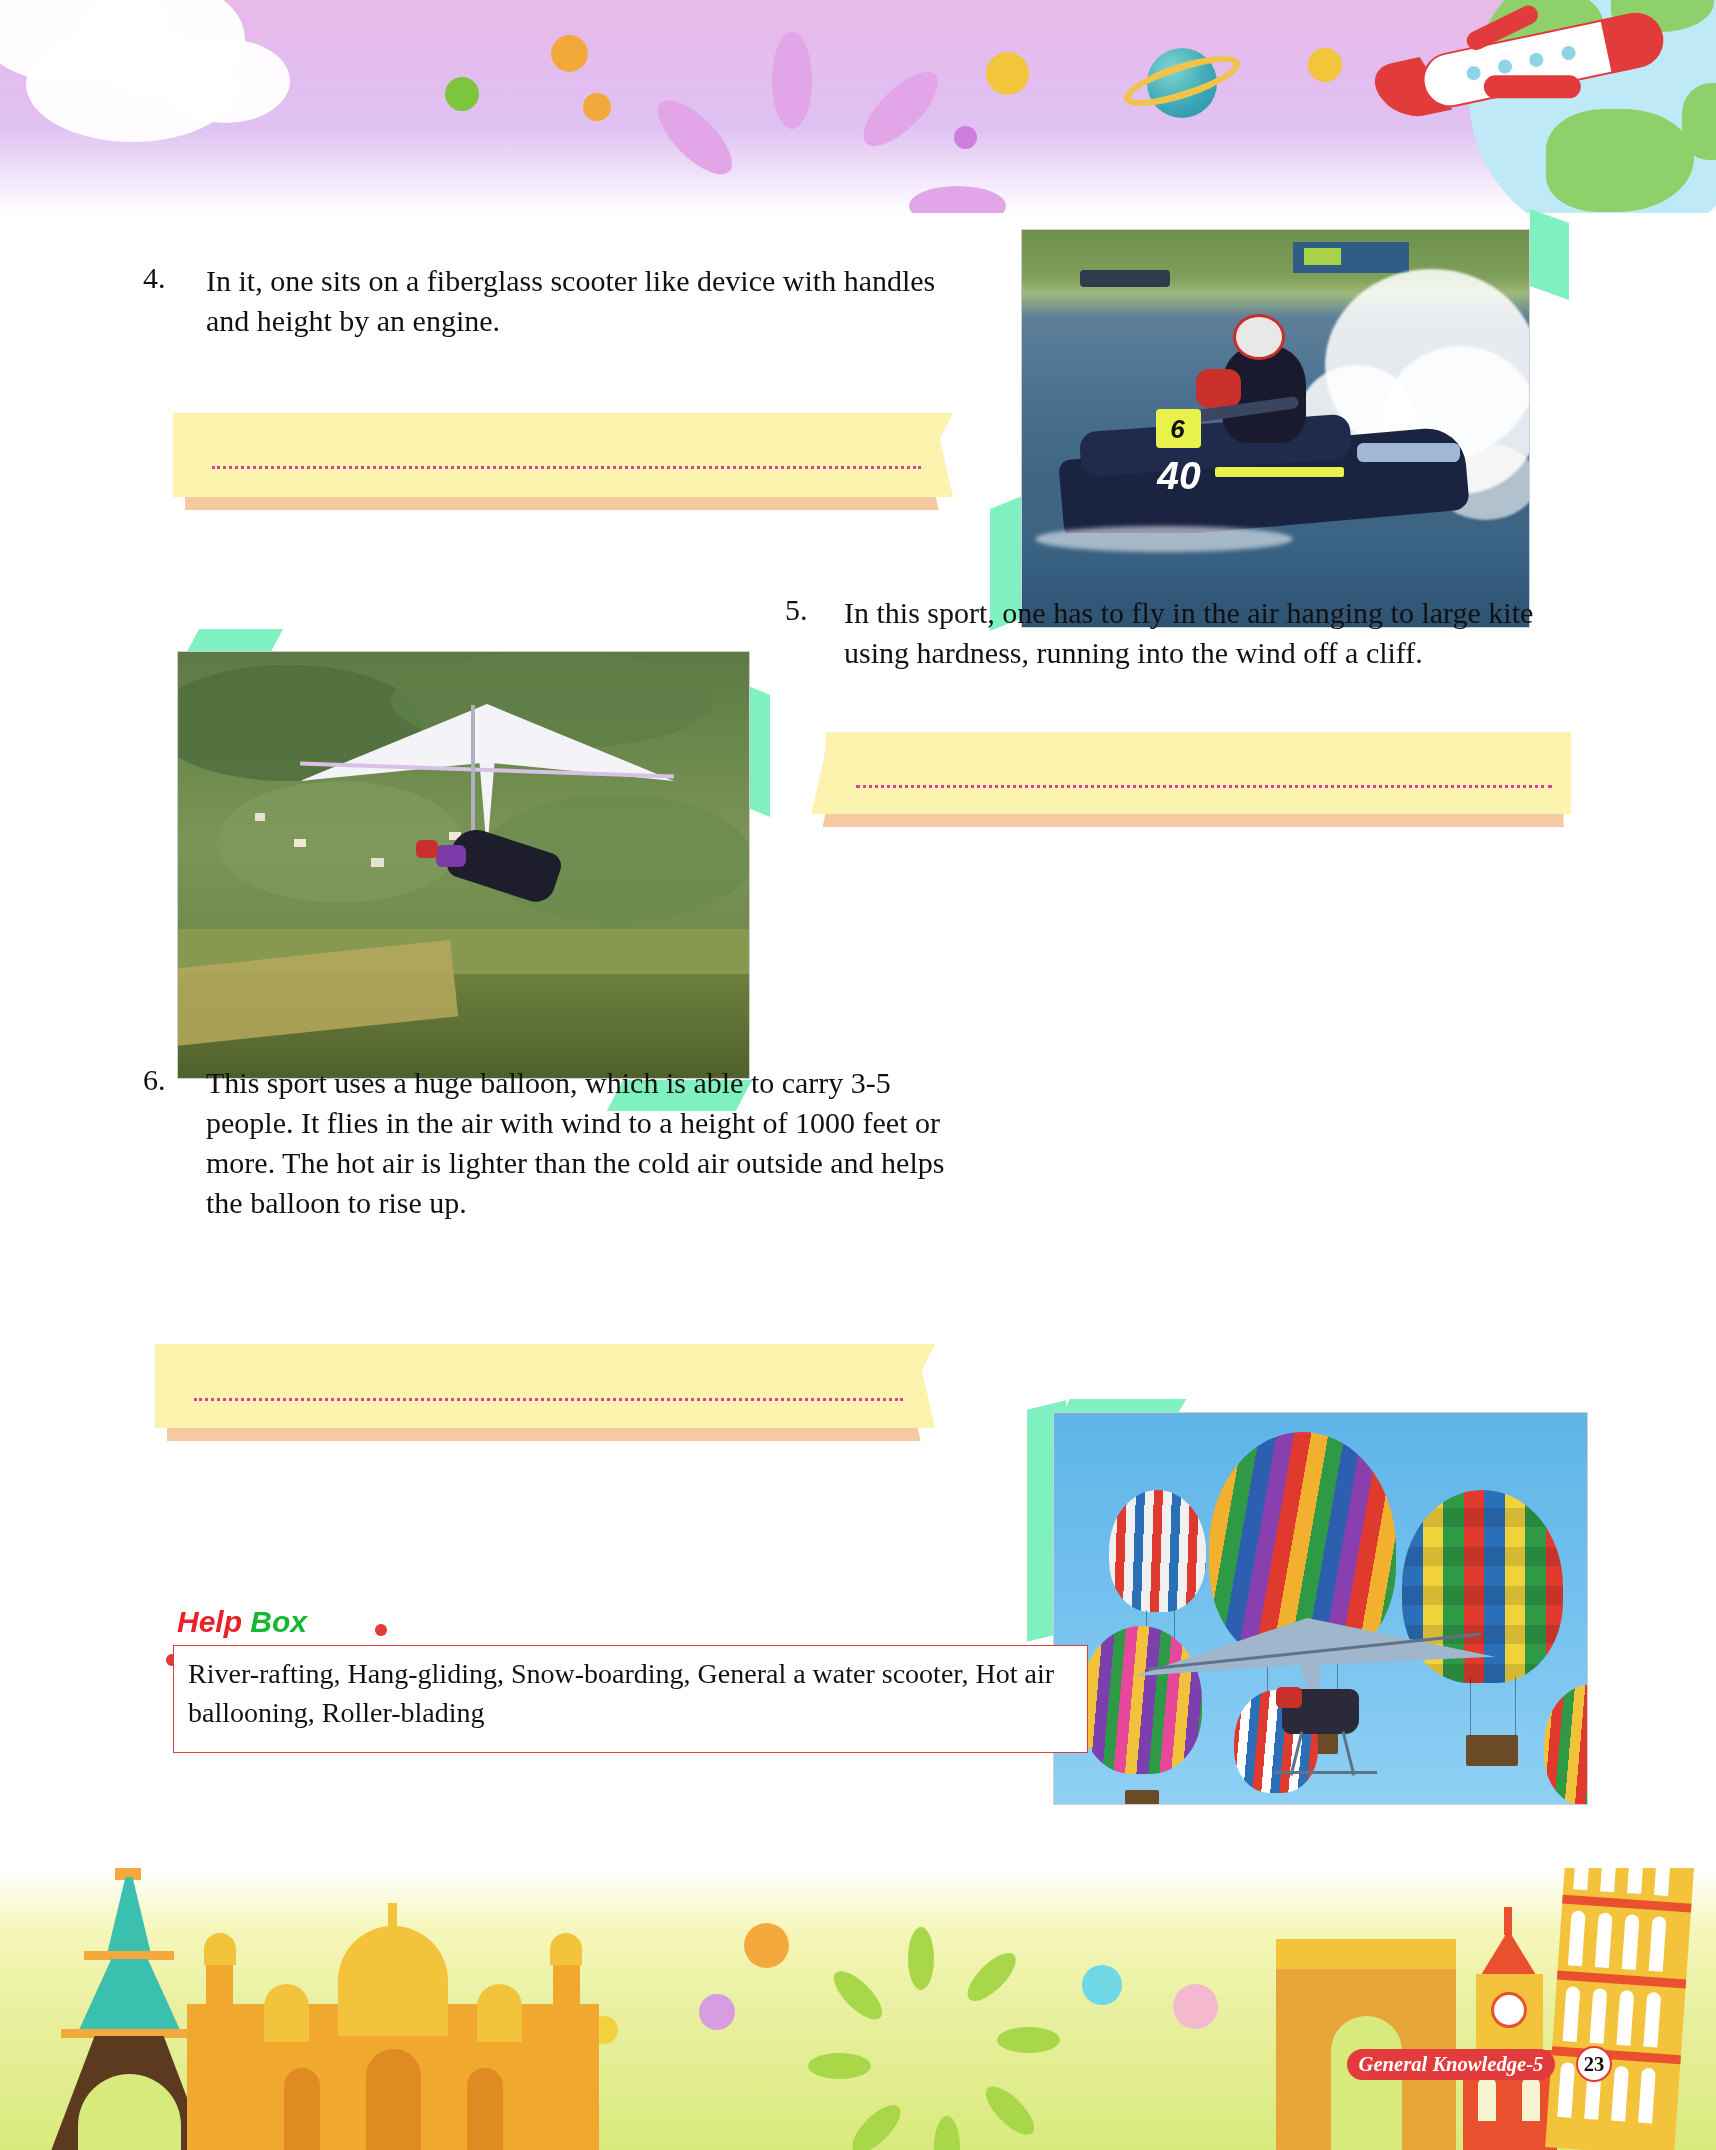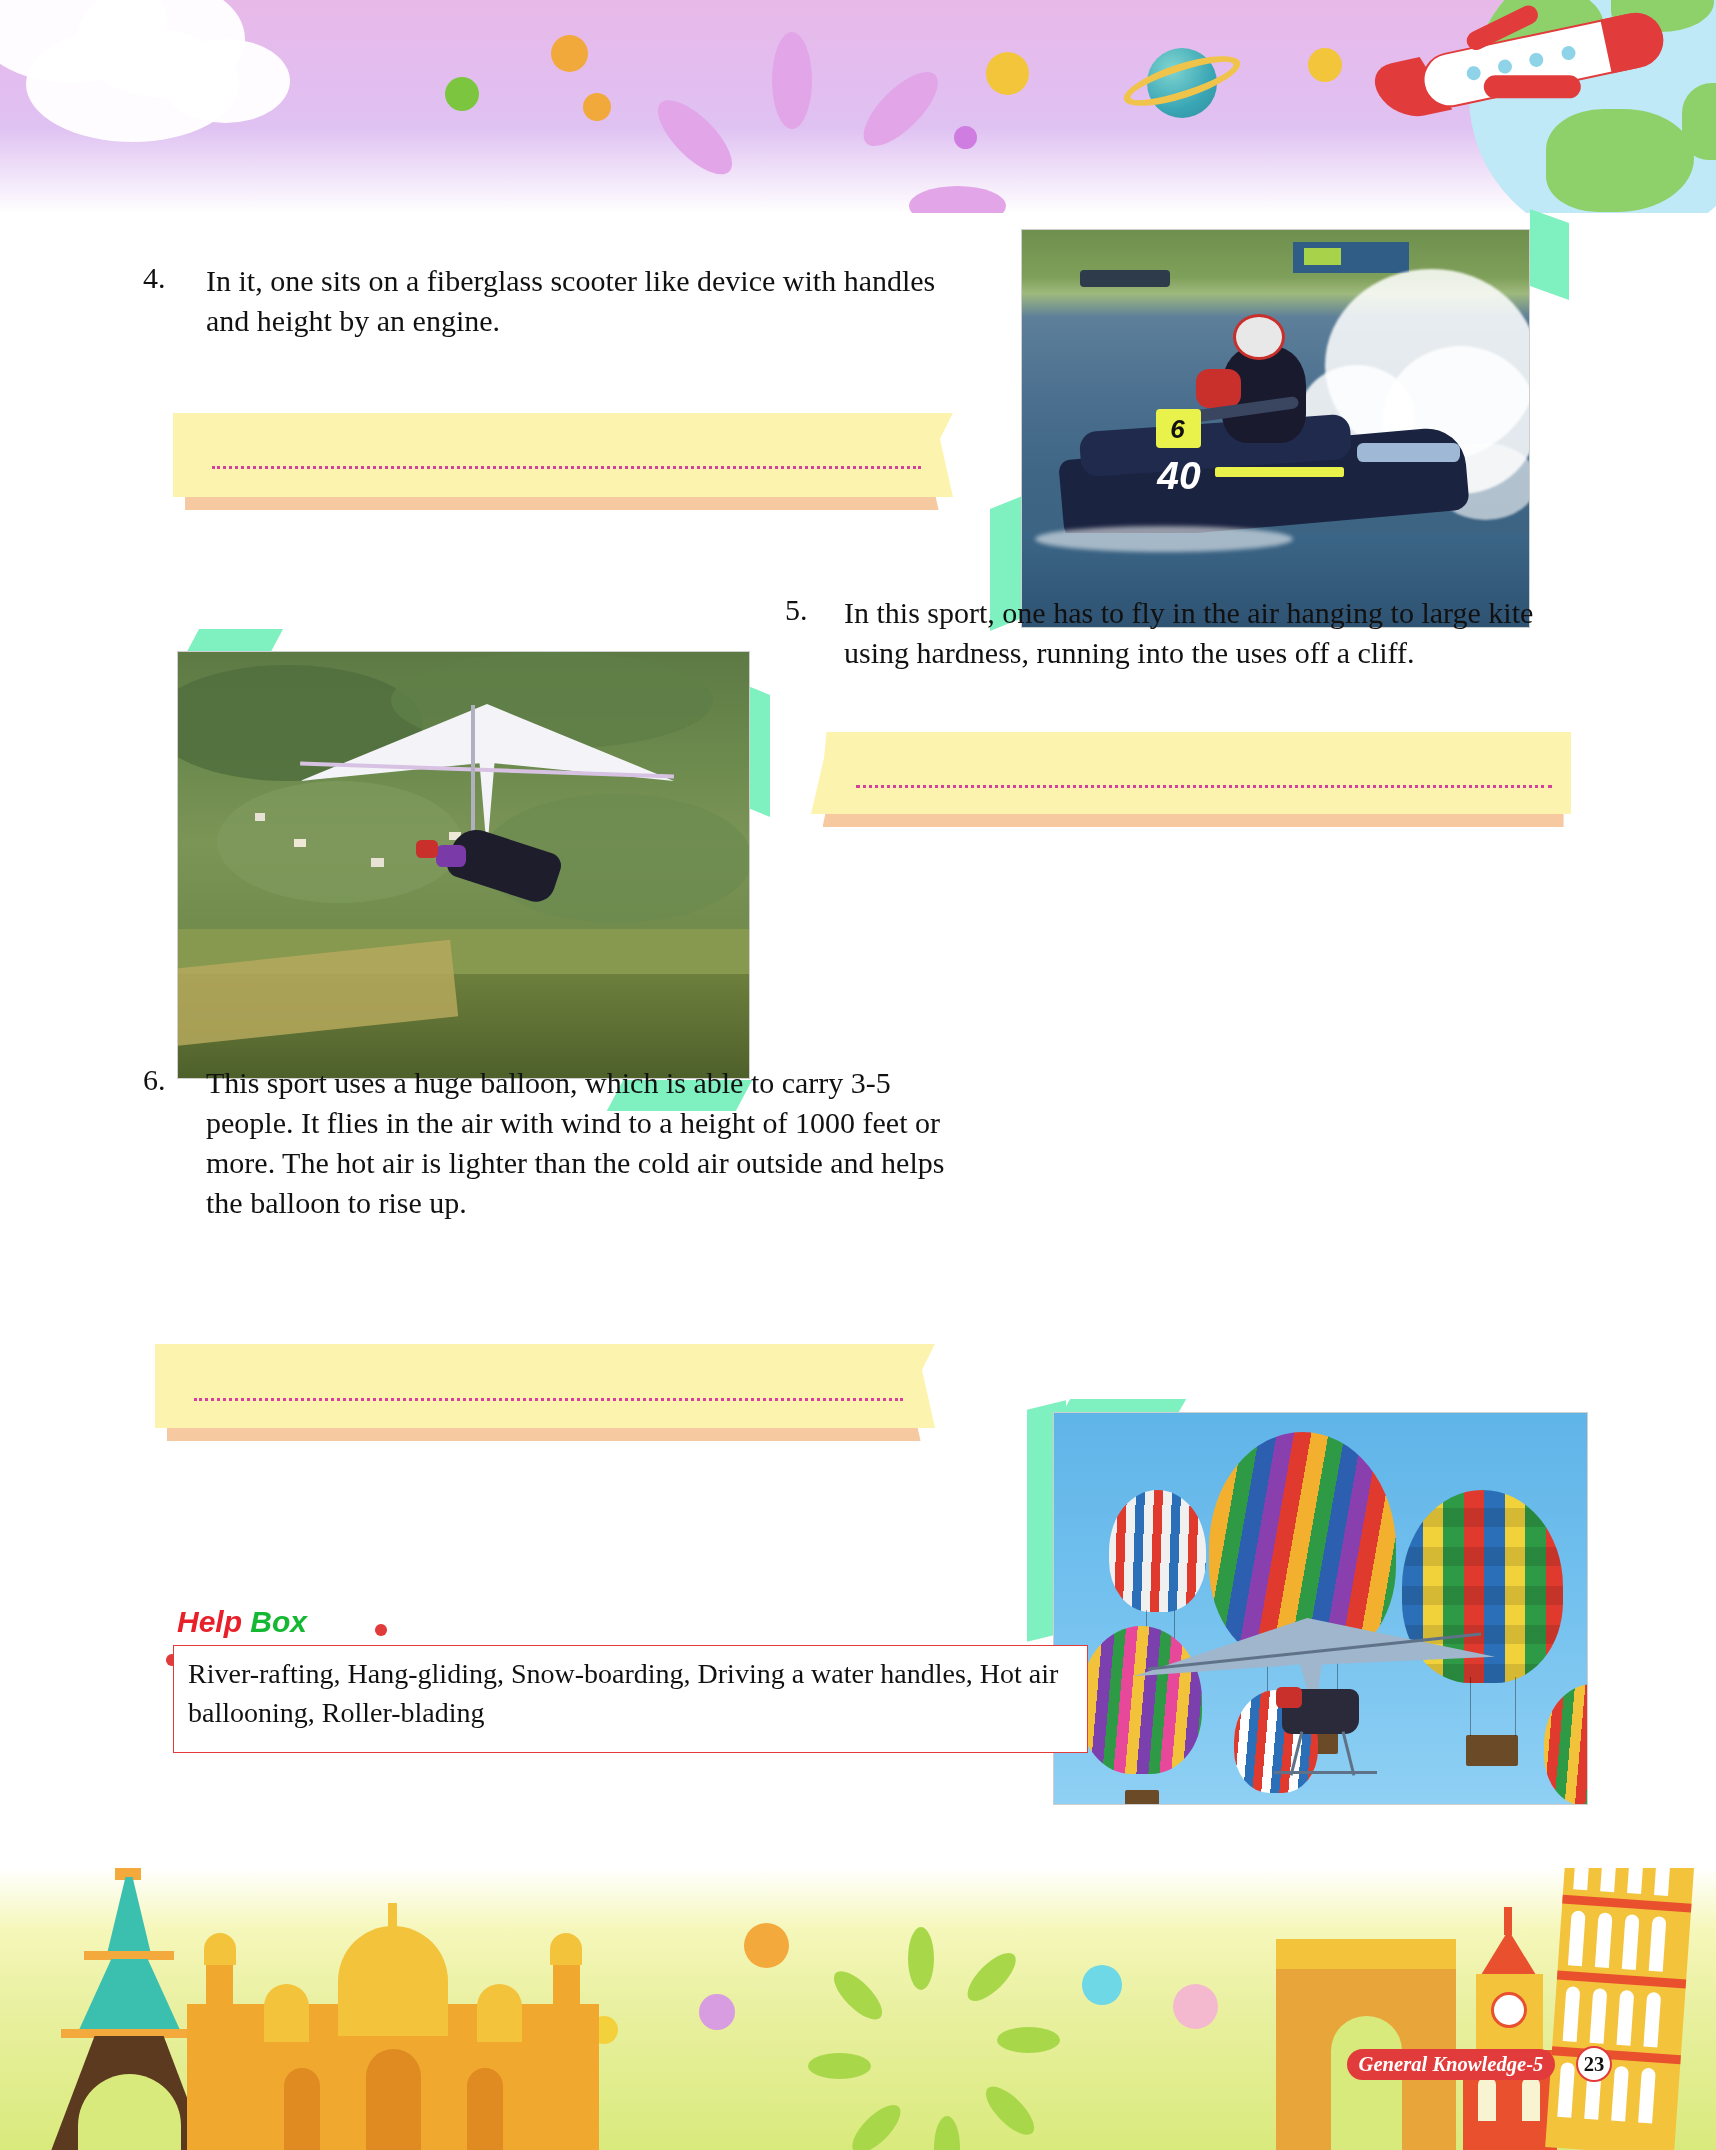--- a/index.html
+++ b/index.html
@@ -422,21 +422,21 @@
         <div style="position:absolute;left:293px;top:53px;width:3.9px;height:129px;background:#b0b0c0;"></div>
 
         <div style="position:absolute;left:271px;top:187px;width:110px;height:52px;background:#1d1d2c;border-radius:26px 13px 19.3px 13px;transform:rotate(18deg);"></div>
         <div style="position:absolute;left:258px;top:193px;width:30px;height:22px;background:#7a3ba8;border-radius:6.4px;"></div>
         <div style="position:absolute;left:238px;top:188px;width:22px;height:18px;background:#c9302c;border-radius:5.2px;"></div>
       </div>
     </div>
   </div>
 
   <div class="item-num" style="left:785px; top:380px;">5.</div>
-  <div class="item-text" style="left:844px; top:380px; width:696px;">In this sport, one has to fly in the air hanging to large kite using hardness, running into the uses off a cliff.</div>
+  <div class="item-text" style="left:844px; top:380px; width:696px;">In this sport, one has to fly in the air hanging to large kite using hardness, running into the wind off a cliff.</div>
 
   <div class="ribbon-wrap" style="left:811px; top:519px; width:792px; height:97px;">
     <div class="ribbon-shadow" style="width:741px; height:82px; clip-path: polygon(14px 0, 741px 0, 741px 82px, 0 82px, 11.6px 26px);"></div>
     <div class="ribbon-main" style="width:760px; height:82px; clip-path: polygon(15.5px 0, 760px 0, 760px 82px, 0 82px, 13px 26px);"></div>
     <div class="ribbon-dots" style="left:45px; top:53px; width:696px;"></div>
   </div>
 
   <div class="item-num" style="left:143px; top:850px;">6.</div>
   <div class="item-text" style="left:206px; top:850px; width:744px;">This sport uses a huge balloon, which is able to carry 3-5 people. It flies in the air with wind to a height of 1000 feet or more. The hot air is lighter than the cold air outside and helps the balloon to rise up.</div>
 
@@ -486,21 +486,21 @@
   </div>
 
   <div class="helpbox-title" style="left:177px; top:1392px;">
     <span style="color:#e8202a;">Help</span>
     <span style="color:#14b832;text-align:center;">Box</span>
   </div>
   <div class="helpbox-bullet" style="left:375px; top:1411px;"></div>
   <div class="helpbox-bullet" style="left:166px; top:1441px;"></div>
 
   <div class="helpbox" style="left:173px; top:1432px; width:915px; height:108px;">
-    <div class="helpbox-text">River-rafting, Hang-gliding, Snow-boarding, Driving a water handles, Hot air ballooning, Roller-blading</div>
+    <div class="helpbox-text">River-rafting, Hang-gliding, Snow-boarding, General a water scooter, Hot air ballooning, Roller-blading</div>
   </div>
 
   <div style="position:absolute; left:1121px; top:1392px; width:387px; height:200px;">
     <div style="position:absolute;left:13px;top:13px;width:361px;height:97px;background:#9fb6cc;clip-path:polygon(0% 60%,48% 0%,100% 40%,52% 48%,50% 100%,46% 48%);"></div>
     <div style="position:absolute;left:26px;top:45px;width:335px;height:2.6px;background:#5f7288;transform:rotate(-6deg);"></div>
     <div style="position:absolute;left:161px;top:84px;width:77px;height:45px;background:#2a2a3a;border-radius:19.3px 9px 14px 9px;"></div>
     <div style="position:absolute;left:155px;top:82px;width:26px;height:20.6px;background:#c9302c;border-radius:5.2px;"></div>
     <div style="position:absolute;left:174px;top:126px;width:2.6px;height:45px;background:#5f7288;transform:rotate(14deg);"></div>
     <div style="position:absolute;left:226px;top:126px;width:2.6px;height:45px;background:#5f7288;transform:rotate(-14deg);"></div>
     <div style="position:absolute;left:153px;top:166px;width:103px;height:3.2px;background:#5f7288;"></div>

